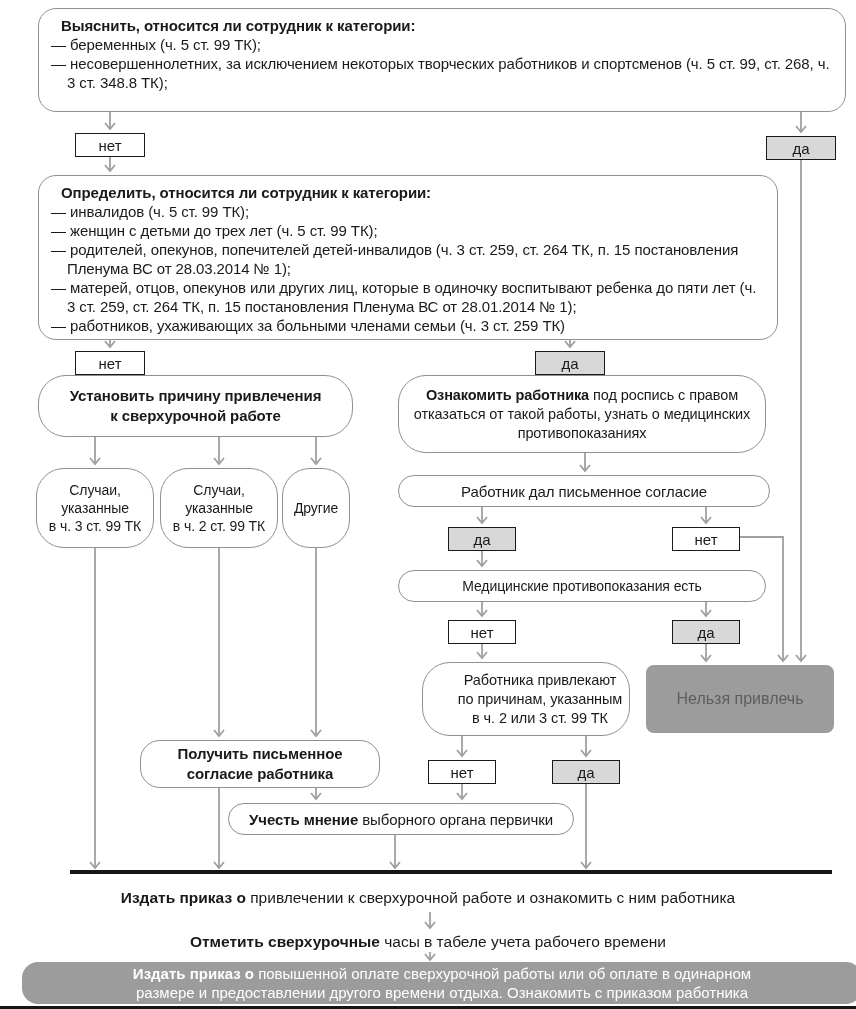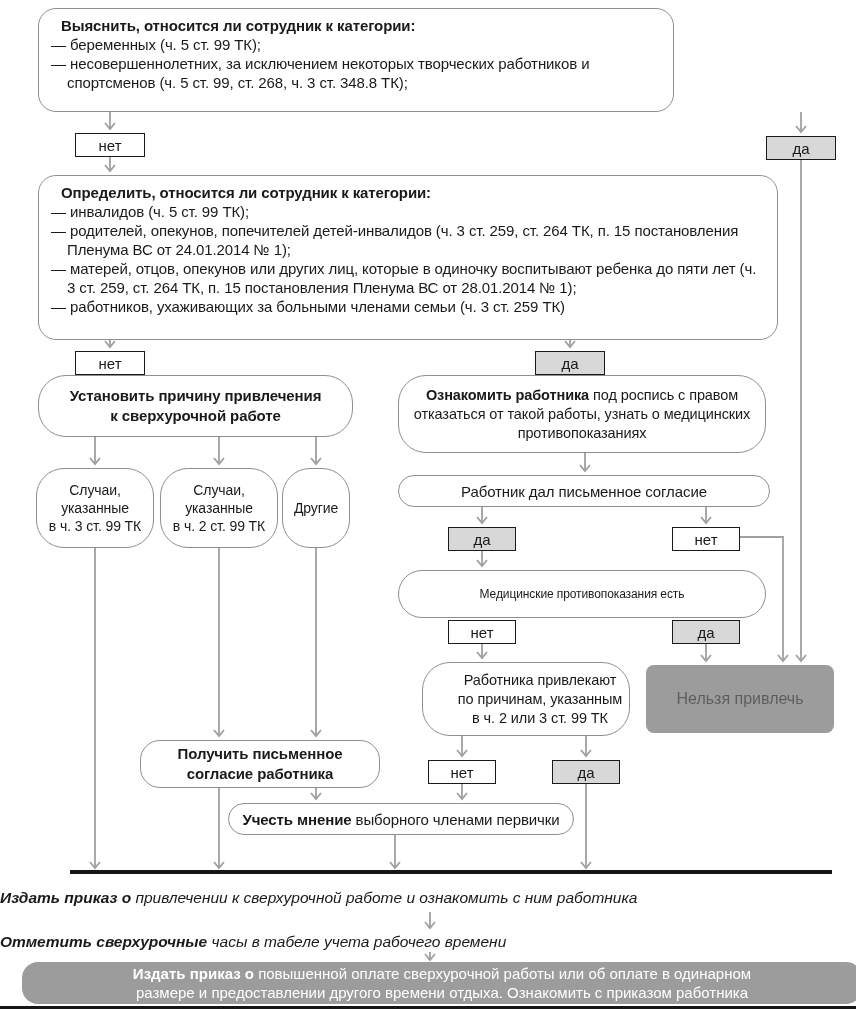--- a/index.html
+++ b/index.html
@@ -11,21 +11,21 @@
         z-index:2;letter-spacing:-0.1px;}
   .listbox{display:block;text-align:left;padding:7px 12px;font-size:15px;line-height:19px;border-radius:18px;}
   .listbox .box-title{font-weight:bold;padding-left:10px;}
   .dash-item{padding-left:16px;text-indent:-16px;}
   .pre{white-space:pre-line;}
   .tag{position:absolute;box-sizing:border-box;height:24px;border:1.5px solid #1a1a1a;background:#fff;
        display:flex;align-items:center;justify-content:center;font-size:15px;line-height:17px;z-index:3;}
   .tag.yes{background:var(--c-yes,#d8d8d8);}
   .gbox{position:absolute;box-sizing:border-box;background:var(--c-gray,#9c9c9c);border:none;border-radius:8px;
         display:flex;align-items:center;justify-content:center;text-align:center;z-index:2;}
-  .center-line{position:absolute;left:0;width:856px;font-size:15.5px;line-height:20px;z-index:2;font-style:italic;}
+  .center-line{position:absolute;left:0;width:856px;text-align:center;font-size:15.5px;line-height:20px;z-index:2;}
   .b{font-weight:bold;}
   .bar{position:absolute;background:var(--c-bar,#161616);z-index:2;}
 </style>
 </head>
 <body>
 
 <div id="stage">
 
   <svg id="connectors" width="856" height="1009">
       <line x1="110" x2="110" y1="112" y2="128" stroke="#a0a0a0" stroke-width="1.8"></line>
@@ -83,36 +83,37 @@
       <line x1="586" x2="586" y1="780" y2="867" stroke="#a0a0a0" stroke-width="1.8"></line>
       <polyline points="581,862 586,868 591,862" fill="none" stroke="#a0a0a0" stroke-width="1.8"></polyline>
       <line x1="430" x2="430" y1="912" y2="927" stroke="#a0a0a0" stroke-width="1.8"></line>
       <polyline points="425,922 430,928 435,922" fill="none" stroke="#a0a0a0" stroke-width="1.8"></polyline>
       <line x1="430" x2="430" y1="952" y2="959" stroke="#a0a0a0" stroke-width="1.8"></line>
       <polyline points="425,954 430,960 435,954" fill="none" stroke="#a0a0a0" stroke-width="1.8"></polyline>
       <path d="M 740 537 H 783 V 660" fill="none" stroke="#a0a0a0" stroke-width="1.8"></path>
       <polyline points="778,655 783,661 788,655" fill="none" stroke="#a0a0a0" stroke-width="1.8"></polyline>
     </svg>
 
-  <div class="rbox listbox" style="left:38px;top:8px;width:636px;height:104px;">
+  <div class="rbox listbox" style="left:38px;top:8px;width:808px;height:104px;">
     <div class="box-title">Выяснить, относится ли сотрудник к категории:</div>
     <div>
         <div class="dash-item">— беременных (ч. 5 ст. 99 ТК);</div>
         <div class="dash-item">— несовершеннолетних, за исключением некоторых творческих работников и спортсменов (ч. 5 ст. 99, ст. 268, ч. 3 ст. 348.8 ТК);</div>
       </div>
   </div>
 
   <div class="tag" style="left:75px;top:133px;width:70px;">нет</div>
   <div class="tag yes" style="left:766px;top:136px;width:70px;">да</div>
 
   <div class="rbox listbox" style="left:38px;top:175px;width:740px;height:165px;">
     <div class="box-title">Определить, относится ли сотрудник к категории:</div>
     <div>
         <div class="dash-item">— инвалидов (ч. 5 ст. 99 ТК);</div>
-        <div class="dash-item">— родителей, опекунов, попечителей детей-инвалидов (ч. 3 ст. 259, ст. 264 ТК, п. 15 постановления Пленума ВС от 24.01.2014 № 1);</div>
+        <div class="dash-item">— женщин с детьми до трех лет (ч. 5 ст. 99 ТК);</div>
+        <div class="dash-item">— родителей, опекунов, попечителей детей-инвалидов (ч. 3 ст. 259, ст. 264 ТК, п. 15 постановления Пленума ВС от 28.03.2014 № 1);</div>
         <div class="dash-item">— матерей, отцов, опекунов или других лиц, которые в одиночку воспитывают ребенка до пяти лет (ч. 3 ст. 259, ст. 264 ТК, п. 15 постановления Пленума ВС от 28.01.2014 № 1);</div>
         <div class="dash-item">— работников, ухаживающих за больными членами семьи (ч. 3 ст. 259 ТК)</div>
       </div>
   </div>
 
   <div class="tag" style="left:75px;top:351px;width:70px;">нет</div>
   <div class="tag yes" style="left:535px;top:351px;width:70px;">да</div>
 
   <div class="rbox pre b" style="left:38px;top:375px;width:315px;height:62px;font-size:15px;line-height:20px;">Установить причину привлечения
 к сверхурочной работе</div>
@@ -127,39 +128,39 @@
   <div class="rbox pre" style="left:160px;top:468px;width:118px;height:80px;font-size:14px;line-height:18px;">Случаи,
 указанные
 в ч. 2 ст. 99 ТК</div>
   <div class="rbox" style="left:398px;top:475px;width:372px;height:32px;font-size:15px;">Работник дал письменное согласие</div>
 
   <div class="rbox" style="left:282px;top:468px;width:68px;height:80px;font-size:14px;">Другие</div>
 
   <div class="tag yes" style="left:448px;top:527px;width:68px;">да</div>
   <div class="tag" style="left:672px;top:527px;width:68px;">нет</div>
 
-  <div class="rbox" style="left:398px;top:570px;width:368px;height:48px;font-size:12px;">Медицинские противопоказания есть</div>
+  <div class="rbox" style="left:398px;top:570px;width:368px;height:32px;font-size:14px;">Медицинские противопоказания есть</div>
 
   <div class="tag" style="left:448px;top:620px;width:68px;">нет</div>
   <div class="tag yes" style="left:672px;top:620px;width:68px;">да</div>
 
   <div class="rbox pre" style="left:422px;top:662px;width:208px;height:74px;font-size:14.5px;line-height:19px;padding-left:28px;">Работника привлекают
 по причинам, указанным
 в ч. 2 или 3 ст. 99 ТК</div>
 
   <div class="gbox" style="left:646px;top:665px;width:188px;height:68px;font-size:16px;color:var(--c-graytext,#5e5e5e);">Нельзя привлечь</div>
 
   <div class="tag" style="left:428px;top:760px;width:68px;">нет</div>
   <div class="tag yes" style="left:552px;top:760px;width:68px;">да</div>
 
   <div class="rbox pre b" style="left:140px;top:740px;width:240px;height:48px;font-size:15px;line-height:20px;border-radius:20px;">Получить письменное
 согласие работника</div>
 
   <div class="rbox" style="left:228px;top:803px;width:346px;height:32px;font-size:15px;">
-    <div><span class="b">Учесть мнение</span><span> выборного членами первички</span></div>
+    <div><span class="b">Учесть мнение</span><span> выборного органа первички</span></div>
   </div>
 
   <div class="bar" style="left:70px;top:870px;width:762px;height:3.5px;"></div>
 
   <div class="center-line" style="top:888px;"><span class="b">Издать приказ о</span><span> привлечении к сверхурочной работе и ознакомить с ним работника</span></div>
 
   <div class="center-line" style="top:932px;"><span class="b">Отметить сверхурочные</span><span> часы в табеле учета рабочего времени</span></div>
 
   <div class="gbox" style="left:8px;top:962px;width:840px;height:42px;border-radius:16px;color:#ffffff;font-size:15px;line-height:19px;margin-left:14px;">
     <div style="max-width:640px;"><span class="b">Издать приказ о</span><span> повышенной оплате сверхурочной работы или об оплате в одинарном размере и предоставлении другого времени отдыха. Ознакомить с приказом работника</span></div>

